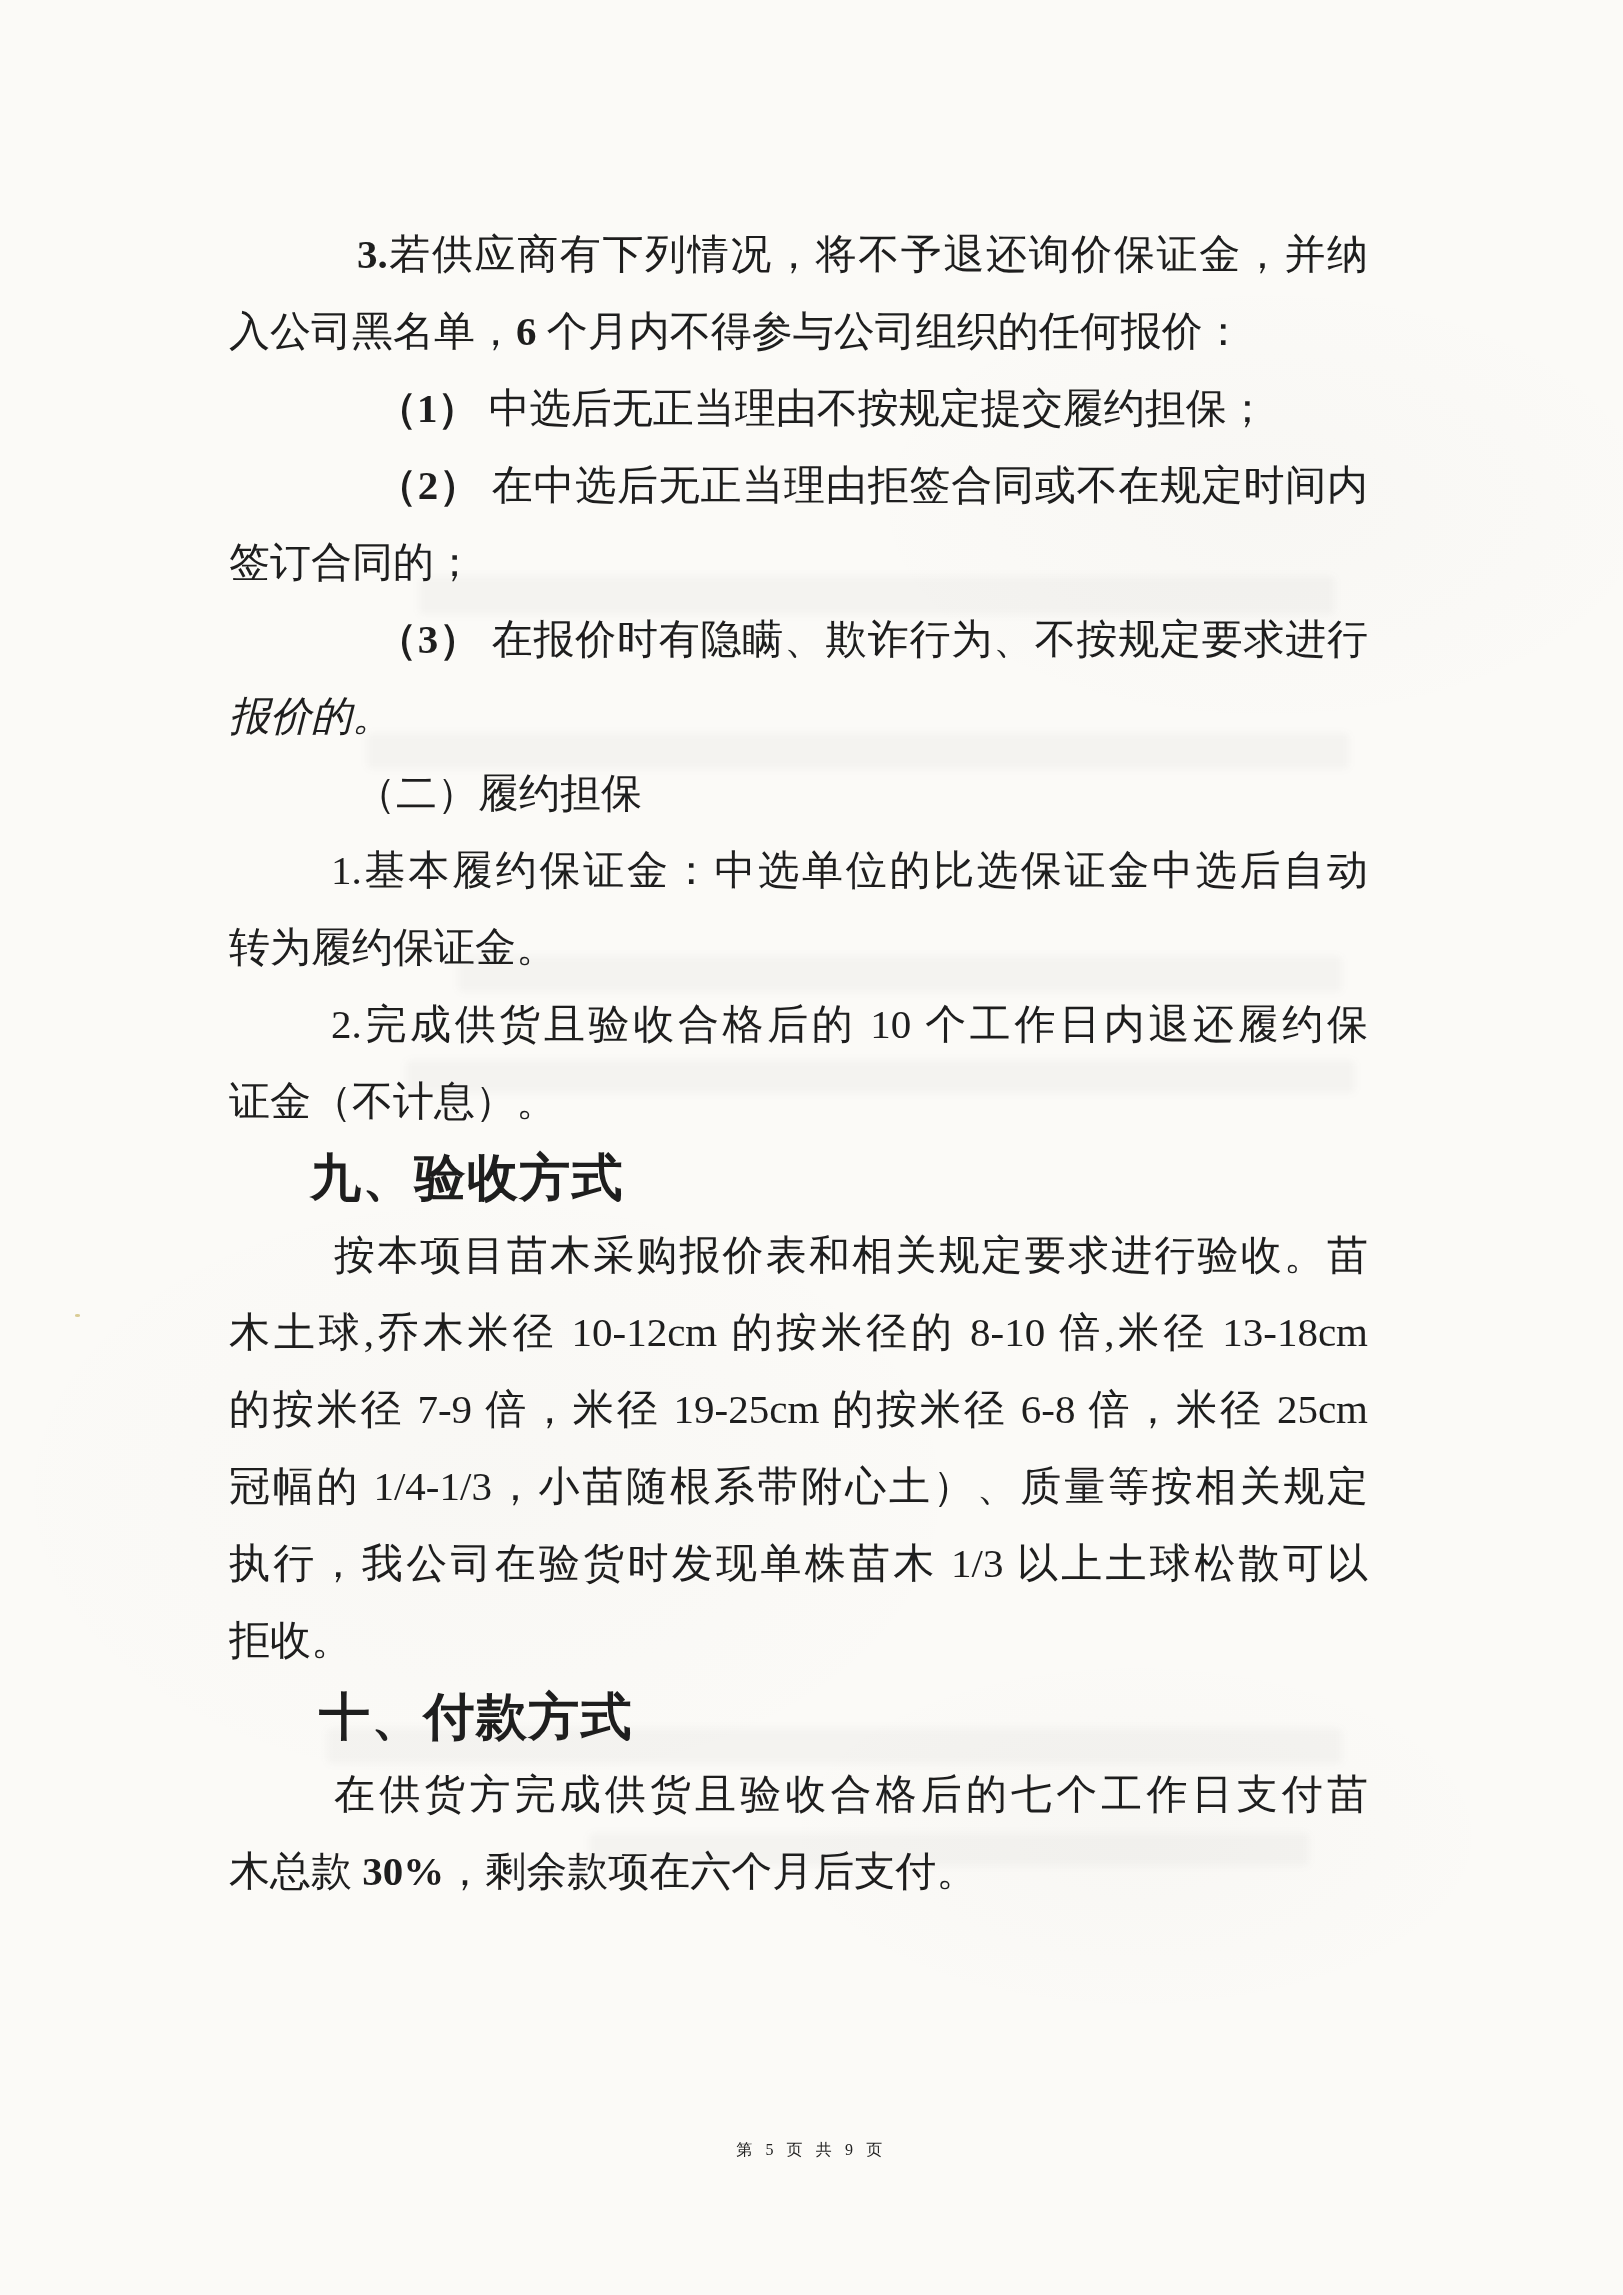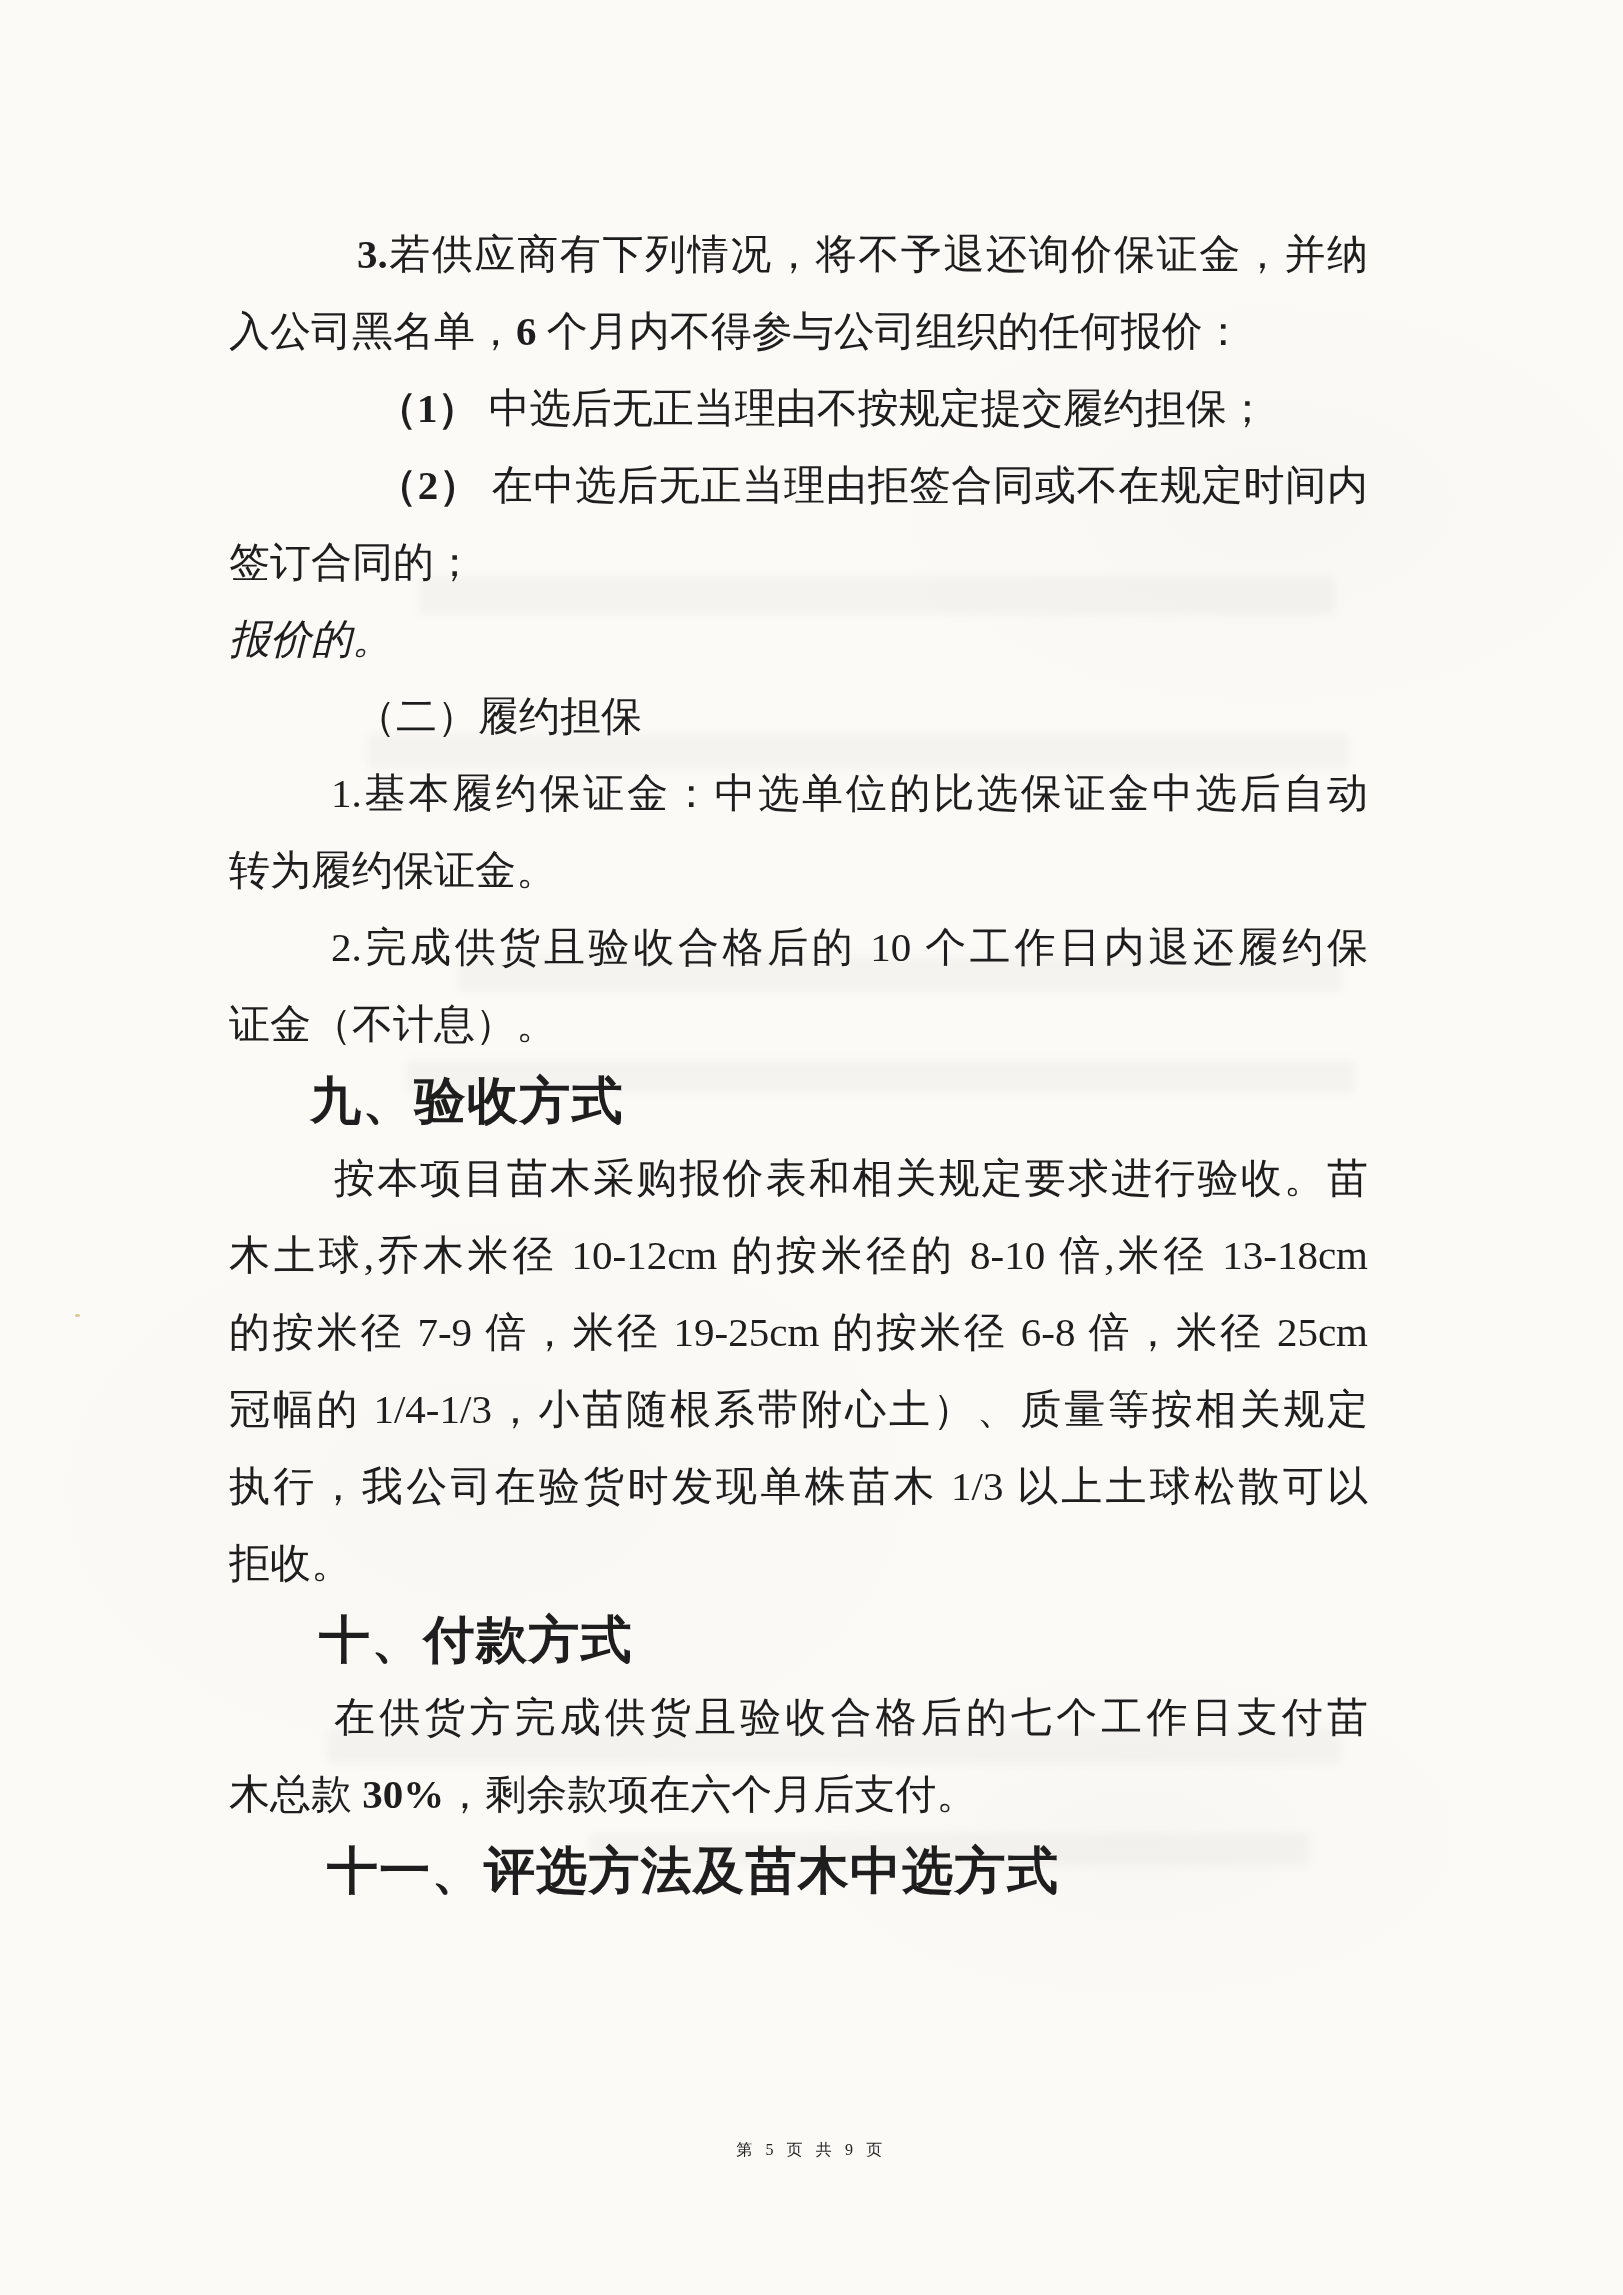--- a/index.html
+++ b/index.html
@@ -74,34 +74,34 @@
   <div class="bleed" style="left:327px;top:1728px;width:1015px;height:36px;"></div>
   <div class="bleed" style="left:589px;top:1833px;width:720px;height:33px;"></div>
   <div class="speck"></div>
 
   <main class="doc">
       <div class="line justify" style="padding-left: 128px;"><span class="seg bold">3.</span><span class="seg">若供应商有下列情况，将不予退还询价保证金，并纳</span></div>
       <div class="line" style="padding-left: 0px;"><span class="seg">入公司黑名单，</span><span class="seg bold">6 </span><span class="seg">个月内不得参与公司组织的任何报价：</span></div>
       <div class="line" style="padding-left: 147px;"><span class="seg bold">（1）</span><span class="seg"> 中选后无正当理由不按规定提交履约担保；</span></div>
       <div class="line justify" style="padding-left: 147px;"><span class="seg bold">（2）</span><span class="seg"> 在中选后无正当理由拒签合同或不在规定时间内</span></div>
       <div class="line" style="padding-left: 0px;"><span class="seg">签订合同的；</span></div>
+      <div class="line justify" style="padding-left: 147px;"><span class="seg bold">（3）</span><span class="seg"> 在报价时有隐瞒、欺诈行为、不按规定要求进行</span></div>
       <div class="line" style="padding-left: 0px; font-style: italic;"><span class="seg">报价的。</span></div>
       <div class="line" style="padding-left: 126px;"><span class="seg">（二）履约担保</span></div>
       <div class="line justify" style="padding-left: 102px;"><span class="seg">1.基本履约保证金：中选单位的比选保证金中选后自动</span></div>
       <div class="line" style="padding-left: 0px;"><span class="seg">转为履约保证金。</span></div>
       <div class="line justify" style="padding-left: 102px;"><span class="seg">2.完成供货且验收合格后的 10 个工作日内退还履约保</span></div>
       <div class="line" style="padding-left: 0px;"><span class="seg">证金（不计息）。</span></div>
       <div class="line heading" style="padding-left: 81px;"><span class="seg bold">九、验收方式</span></div>
       <div class="line justify" style="padding-left: 105px;"><span class="seg">按本项目苗木采购报价表和相关规定要求进行验收。苗</span></div>
       <div class="line justify" style="padding-left: 0px;"><span class="seg">木土球,乔木米径 10-12cm 的按米径的 8-10 倍,米径 13-18cm</span></div>
       <div class="line justify" style="padding-left: 0px;"><span class="seg">的按米径 7-9 倍，米径 19-25cm 的按米径 6-8 倍，米径 25cm</span></div>
       <div class="line justify" style="padding-left: 0px;"><span class="seg">冠幅的 1/4-1/3，小苗随根系带附心土）、质量等按相关规定</span></div>
       <div class="line justify" style="padding-left: 0px;"><span class="seg">执行，我公司在验货时发现单株苗木 1/3 以上土球松散可以</span></div>
       <div class="line" style="padding-left: 0px;"><span class="seg">拒收。</span></div>
       <div class="line heading" style="padding-left: 90px;"><span class="seg bold">十、付款方式</span></div>
       <div class="line justify" style="padding-left: 105px;"><span class="seg">在供货方完成供货且验收合格后的七个工作日支付苗</span></div>
       <div class="line" style="padding-left: 0px;"><span class="seg">木总款 </span><span class="seg bold">30%</span><span class="seg">，剩余款项在六个月后支付。</span></div>
-      <div class="line heading" style="padding-left: 98px;"><span class="seg bold">十一、评选方法及苗木中选方式</span></div>
     </main>
 
   <div class="footer">第 5 页 共 9 页</div>
 </div>
 
 
 </body></html>

